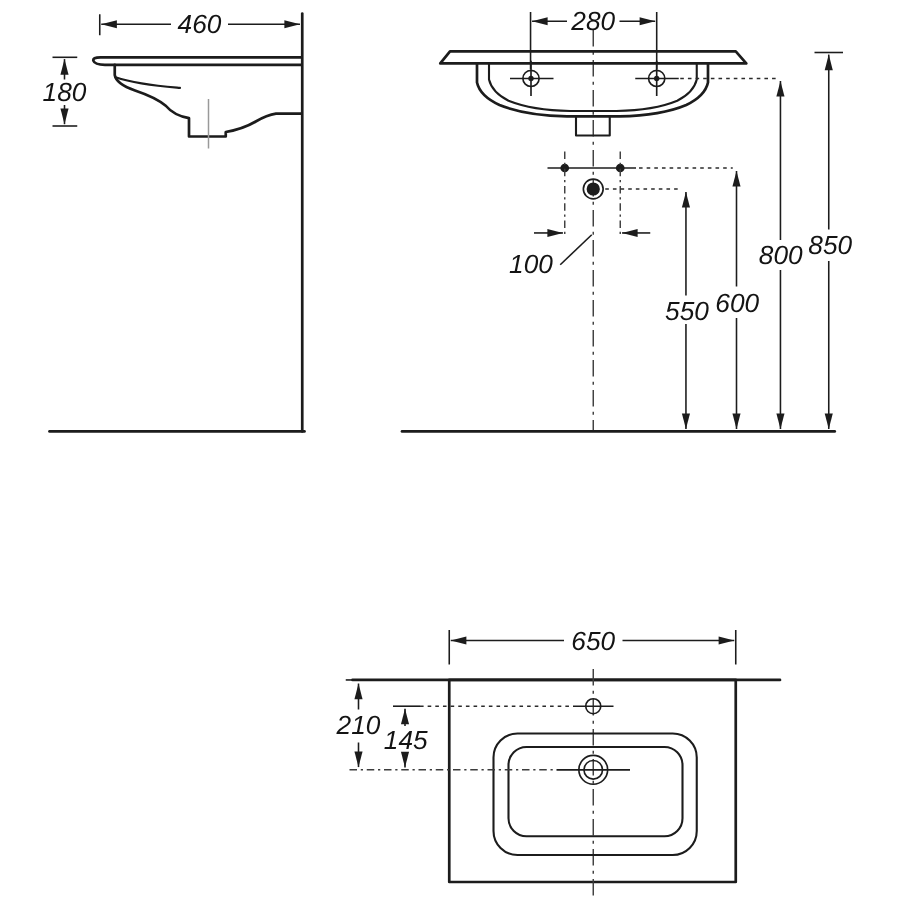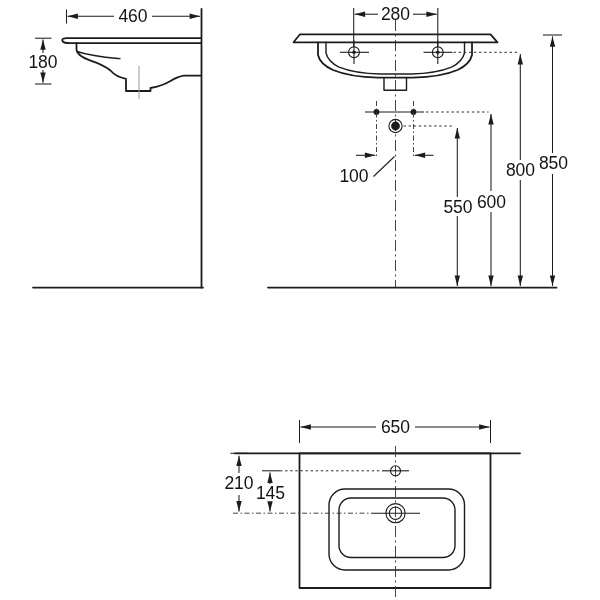--- a/index.html
+++ b/index.html
@@ -1,16 +1,16 @@
 <!DOCTYPE html>
 <html><head>
 <meta charset="utf-8">
 <style>
   html,body{margin:0;padding:0;background:#ffffff;}
-  .page{width:600px;height:600px;background:#ffffff;position:relative;overflow:hidden;}
+  .page{width:600px;height:600px;background:#ffffff;position:relative;overflow:hidden;font-style:italic;}
   svg{display:block;}
   .ln  {stroke:#1c1c1c;stroke-width:1.8;fill:none;stroke-linecap:round;stroke-linejoin:round;}
   .ln2 {stroke:#1c1c1c;stroke-width:1.4;fill:none;stroke-linecap:round;stroke-linejoin:round;}
   .thin{stroke:#1c1c1c;stroke-width:1.1;fill:none;stroke-linecap:butt;}
   .dim {stroke:#1c1c1c;stroke-width:1.05;fill:none;stroke-linecap:butt;}
   .dot {stroke:#2b2b2b;stroke-width:1;fill:none;stroke-dasharray:2.4 2.7;}
   .cl  {stroke:#3c3c3c;stroke-width:0.95;fill:none;stroke-dasharray:11 3.5 2 3.5;}
   .cls {stroke:#3c3c3c;stroke-width:0.95;fill:none;stroke-dasharray:5 2.5 1.5 2.5;}
   .gray{stroke:#999999;stroke-width:1;fill:none;}
   .txt {font-family:"Liberation Sans","DejaVu Sans",sans-serif;font-size:17.5px;fill:#141414;text-anchor:middle;}

